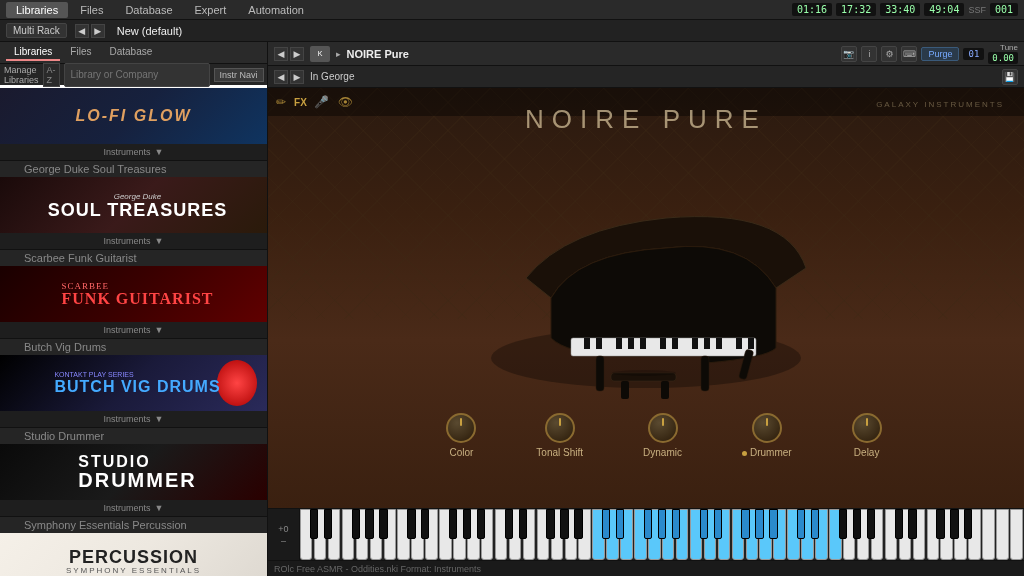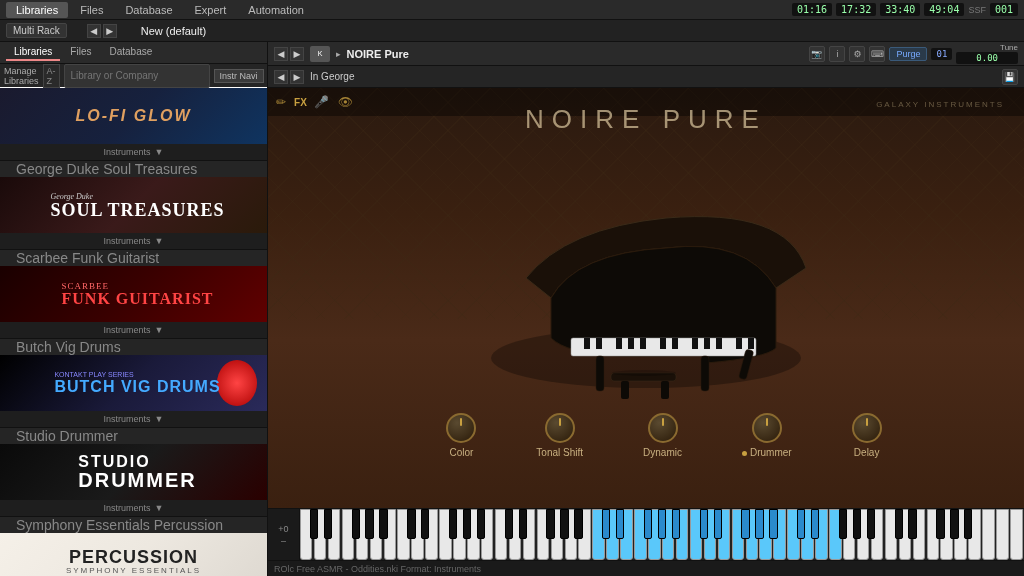--- a/index.html
+++ b/index.html
@@ -53,21 +53,21 @@
     }
 
     
     .second-bar {
       height: 22px;
       background: #222;
       display: flex;
       align-items: center;
       padding: 0 6px;
       border-bottom: 1px solid #111;
-      gap: 20px;
+      gap: 8px;
     }
     .multirack-btn {
       background: #333;
       color: #ccc;
       border: 1px solid #444;
       padding: 1px 6px;
       font-size: 10px;
       cursor: pointer;
       border-radius: 2px;
     }
@@ -132,21 +132,21 @@
       color: #fff;
       border-bottom: 2px solid #e88;
     }
     .sidebar-toolbar {
       height: 24px;
       background: #252525;
       display: flex;
       align-items: center;
       padding: 0 4px;
       gap: 4px;
-      border-bottom: 1px solid #ffffff;
+      border-bottom: 3px solid #ffffff;
     }
     .sidebar-search {
       flex: 1;
       background: #333;
       border: 1px solid #444;
       color: #ccc;
       padding: 2px 6px;
       font-size: 10px;
       height: 24px;
       border-radius: 2px;
@@ -170,22 +170,22 @@
     .sidebar-content::-webkit-scrollbar-thumb { background: #444; }
 
     .library-section {
       border-bottom: 1px solid #111;
     }
     .library-section-header {
       height: 16px;
       background: #252525;
       display: flex;
       align-items: center;
-      padding: 0 16px;
-      font-size: 14px;
+      padding: 0 24px;
+      font-size: 11px;
       color: #888;
       cursor: pointer;
     }
     .library-banner {
       position: relative;
       overflow: hidden;
       cursor: pointer;
     }
     .library-banner-img {
       width: 100%;
@@ -228,23 +228,22 @@
       font-weight: bold;
     }
 
     
     .banner-soul {
       background: linear-gradient(135deg, #1a0a0a, #3a1a1a, #2a1a0a);
     }
     .banner-soul-text {
       display: flex;
       flex-direction: column;
-      align-items: flex-start;
+      align-items: center;
       padding-left: 8px;
-      font-family: Liberation Serif, serif;
     }
     .banner-soul-george {
       font-size: 8px;
       color: #ccc;
       font-style: italic;
     }
     .banner-soul-main {
       font-size: 18px;
       font-weight: 900;
       color: #fff;
@@ -808,21 +807,21 @@
       <span class="inst-name">NOIRE Pure</span>
       <div class="inst-controls">
         <div class="inst-btn">📷</div>
         <div class="inst-btn">i</div>
         <div class="inst-btn">⚙</div>
         <div class="inst-btn">⌨</div>
         <span class="purge-btn">Purge</span>
         <span class="memory-display">01</span>
         <div style="display:flex;flex-direction:column;align-items:flex-end;margin-left:0;">
           <span style="font-size:8px;color:#aaa;">Tune</span>
-          <span style="font-size:9px;color:#9fa;font-family:monospace;background:#111;padding:1px 20px;border-radius:2px;">0.00</span>
+          <span style="font-size:9px;color:#9fa;font-family:monospace;background:#111;padding:1px 4px;border-radius:2px;">0.00</span>
         </div>
       </div>
     </div>
 
     <div class="preset-row">
       <div class="nav-arrows">
         <div class="nav-arrow">◀</div>
         <div class="nav-arrow">▶</div>
       </div>
       <span class="preset-name">In George</span>

